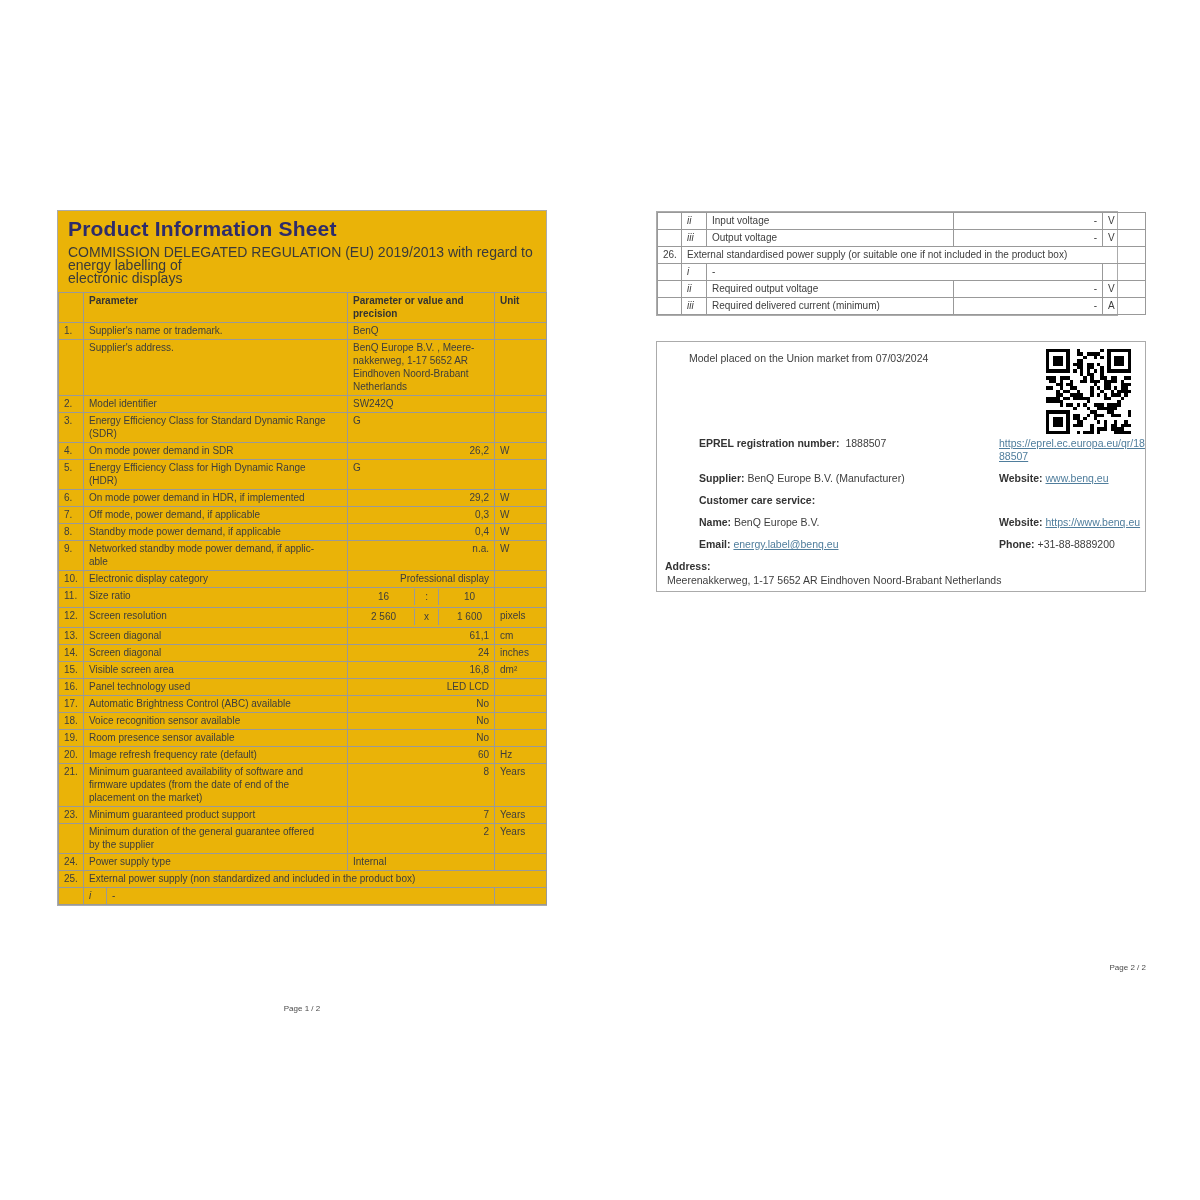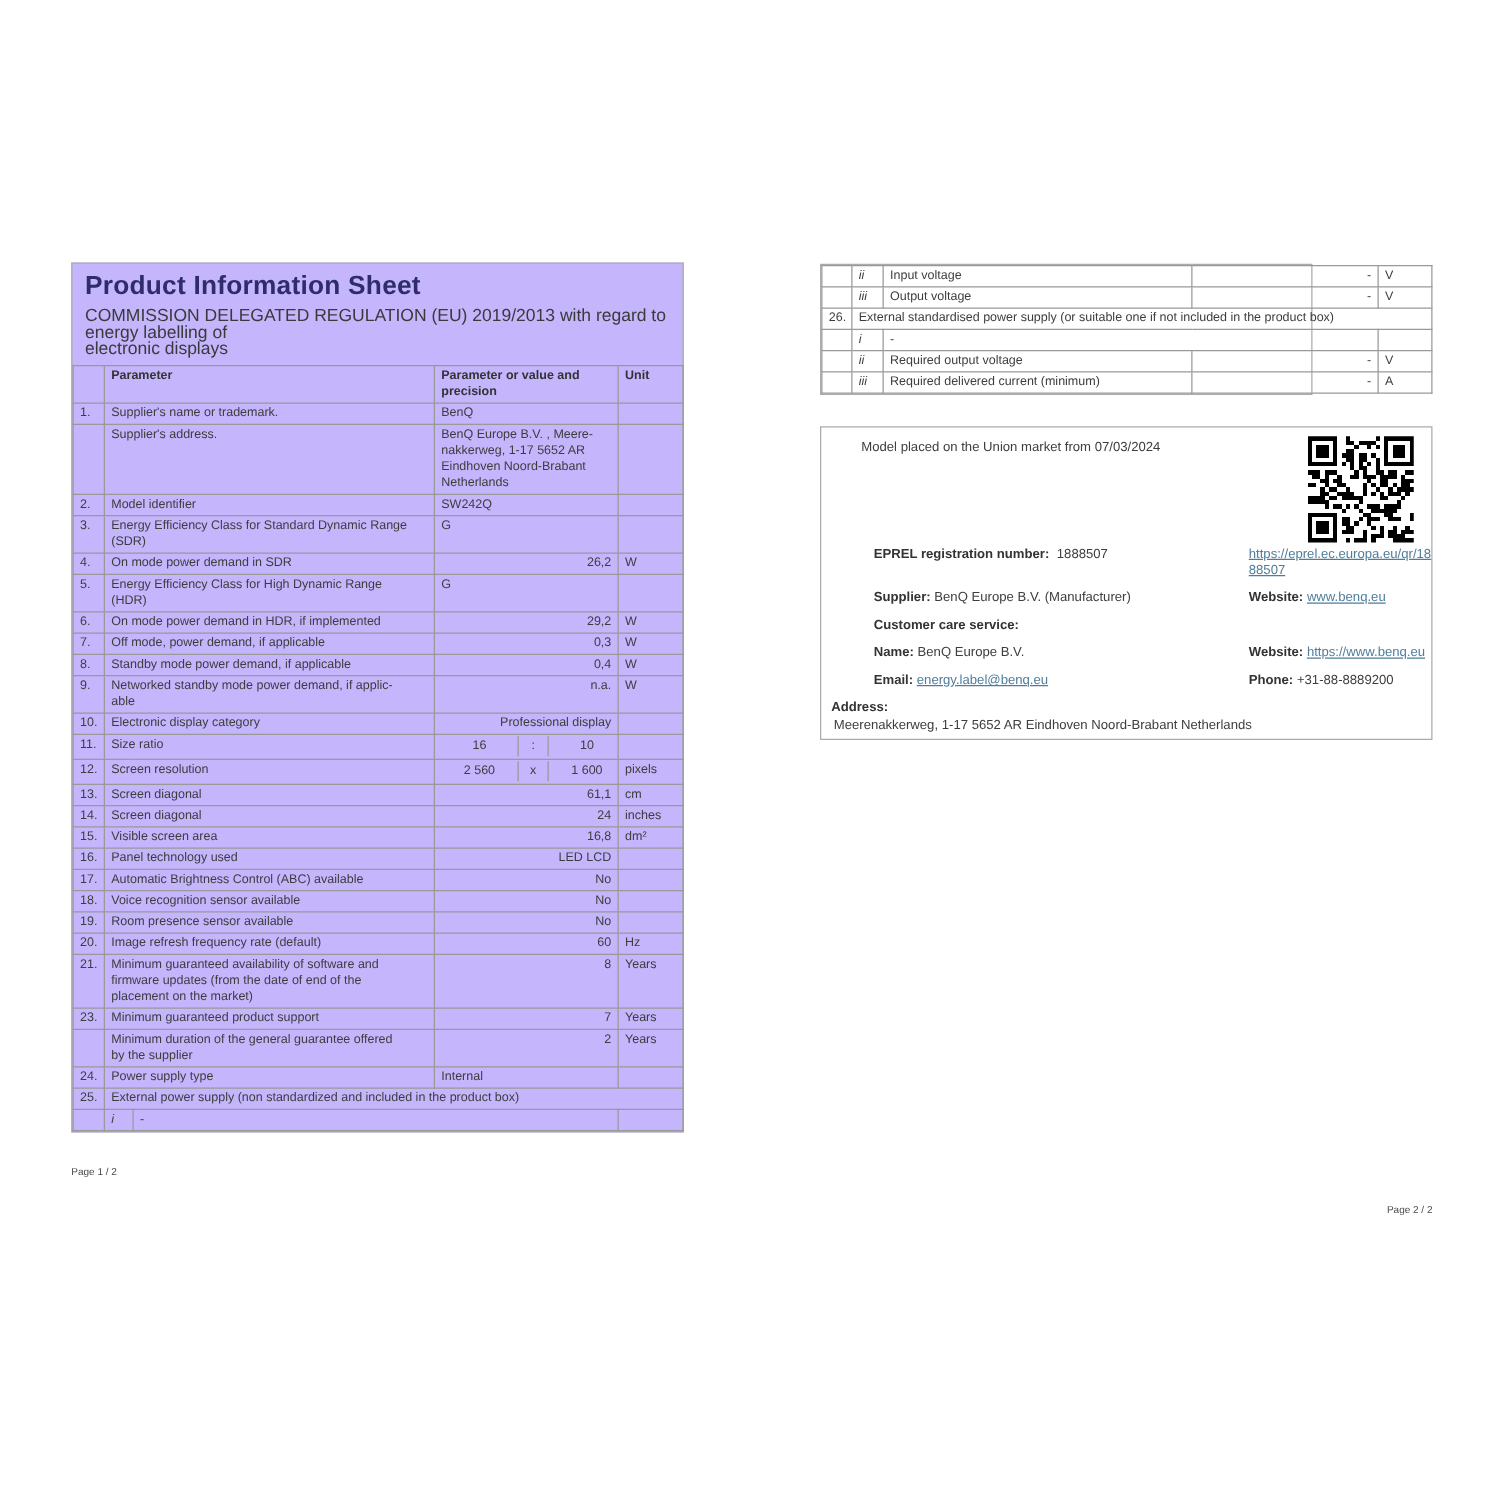--- a/index.html
+++ b/index.html
@@ -5,58 +5,58 @@
   :root{
     --title:#2e2c6a; --link:#4f7d9c; --text:#3d3d3d; --border:#999999;
     --outer:#ababab; --qr:#000000;
   }
   *{box-sizing:border-box; margin:0; padding:0;}
   html,body{width:1200px; height:1200px; background:#ffffff;
     font-family:"Liberation Sans", sans-serif; color:var(--text);}
   .canvas{position:relative; width:1200px; height:1200px; overflow:hidden;}
 
   
-  .page1{position:absolute; left:57px; top:210px; width:490px; border:1px solid var(--outer); background:#c4b5fd;}
+  .page1{position:absolute; left:57px; top:210px; width:490px; border:1px solid var(--outer); background:#eab308;}
   .p1head{padding:6px 10px 7px 10px;}
   h1.title{font-size:21px; font-weight:bold; color:var(--title); letter-spacing:0.2px; margin-bottom:5px;}
   .sub{font-size:14px; line-height:13px; color:#3a3a3a; white-space:pre-line;}
 
   table.ptable{width:100%; border-collapse:collapse; table-layout:fixed; font-size:10px; color:var(--text);}
   table.ptable td{border:1px solid var(--border); vertical-align:top; padding:1px 5px 2px 5px; line-height:13px; white-space:pre-line; overflow:hidden;}
   table.ptable td.b{font-weight:bold; color:#333;}
   td.c-num{padding-left:4px; padding-right:2px;}
   td.a-r{text-align:right;}
   td.roman{font-style:italic; padding-left:6px;}
   td.valsplit{padding:0;}
   .split{display:flex; width:100%; height:100%;}
   .split .sc{text-align:center; padding:1px 0 2px 0; line-height:13px;}
   .split .sc + .sc{border-left:1px solid var(--border);}
 
   
-  .page2t{position:absolute; left:656px; top:211px; width:394px; border:1px solid var(--outer); background:#fff;}
+  .page2t{position:absolute; left:656px; top:211px; width:462px; border:1px solid var(--outer); background:#fff;}
   .page2t table.ptable td{line-height:13px;}
 
   
   .infobox{position:absolute; left:656px; top:341px; width:490px; height:251px;
     border:1px solid var(--outer); background:#fff; font-size:10.5px; padding:10px 8px 8px 8px;}
   .model-line{margin-bottom:72px; line-height:13px;margin-left:24px;}
   .qr{position:absolute; top:7px; right:14px; width:85px; height:85px;}
   .qr svg{width:85px; height:85px; display:block;}
   .ibgrid{display:grid; grid-template-columns:296px 1fr; column-gap:4px;margin-left:34px;}
   .ibgrid .cl, .ibgrid .cr{margin-bottom:9px; line-height:13px;}
   .b{font-weight:bold; color:#333;}
   a.link{color:var(--link); text-decoration:underline; cursor:pointer;}
   a.wrap{white-space:pre-line; display:inline-block;}
   .num-gap{margin-left:6px;}
   .addr-label{margin-top:0px; line-height:13px;}
   .addr-value{margin-top:1px; line-height:13px; padding-left:2px;}
 
   
   .footer{position:absolute; font-size:8px; color:#4a4a4a;}
-  .f1{left:57px; top:933px; width:490px; text-align:left;}
+  .f1{left:57px; top:1004px; width:490px; text-align:center;}
   .f2{left:656px; top:963px; width:490px; text-align:right;}
 </style>
 </head>
 <body>
 
 <div class="canvas">
 
   <div class="page1">
     <div class="p1head">
       <h1 class="title">Product Information Sheet</h1>

